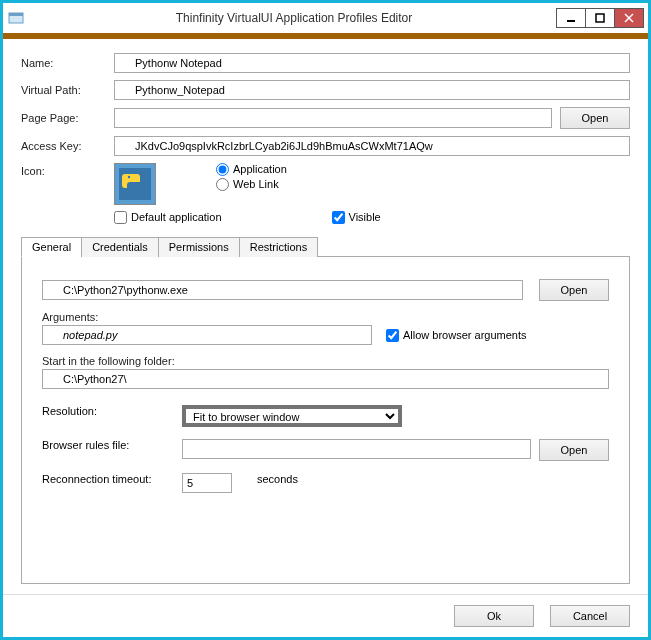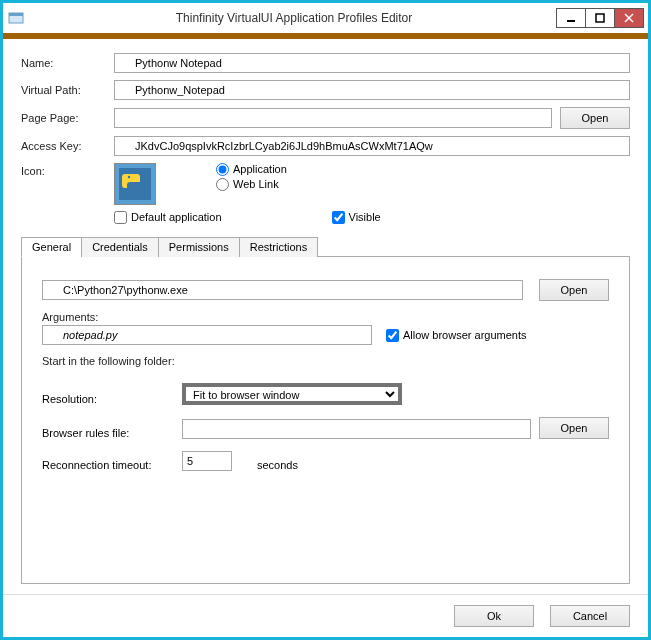--- a/index.html
+++ b/index.html
@@ -28,21 +28,21 @@
 .tab-panel { border: 1px solid #aaa; border-top: none; flex: 1; padding: 22px 20px 10px 20px; }
 .field-group { margin-bottom: 10px; }
 .field-label { color: #222; margin-bottom: 2px; display: block; }
 .select-input { width: 220px; height: 22px; border: 4px solid #737373; font-size: 11px; padding: 1px 3px; font-family: inherit; background: #fff; }
 .small-input { width: 50px; height: 20px; border: 1px solid #a8a8a8; font-size: 11px; padding: 1px 4px; text-align: left; font-family: inherit; }
 .button-bar { display: flex; justify-content: flex-end; padding: 10px 18px; gap: 8px; border-top: 1px solid #ddd; }
 .arg-row { display:flex; align-items:center; gap: 14px; }
 .arg-row .text-input { flex: 0 0 330px; font-style: italic; }
 .path-row { display:flex; align-items:center; gap: 8px; }
 .path-row .text-input { flex:1; }
-.res-row { display:flex; align-items:flex-end; margin-bottom:12px; }
+.res-row { display:flex; align-items:flex-start; margin-bottom:12px; }
 .res-label { width:140px; }
 </style>
 </head>
 <body>
 
 <div class="outer-frame">
   <div class="titlebar">
     <div class="titlebar-icon">
       <svg width="16" height="16" viewBox="0 0 16 16">
           <rect x="1" y="3" width="14" height="10" fill="#d4e7f5" stroke="#6aa0c8"></rect>
@@ -147,20 +147,21 @@
           <input class="text-input" value="notepad.py" style="">
           <label class="check-item">
             <input type="checkbox" checked="" style="">
             <span>Allow browser arguments</span>
           </label>
         </div>
       </div>
 
       <div class="field-group">
         <label class="field-label">Start in the following folder:</label>
+        <input class="text-input" style="width: 100%;" value="C:\Python27\">
       </div>
 
       <div style="height:6px"></div>
 
       <div class="res-row">
         <label class="res-label">Resolution:</label>
         <select class="select-input">
           <option>Fit to browser window</option>
         </select>
       </div>

